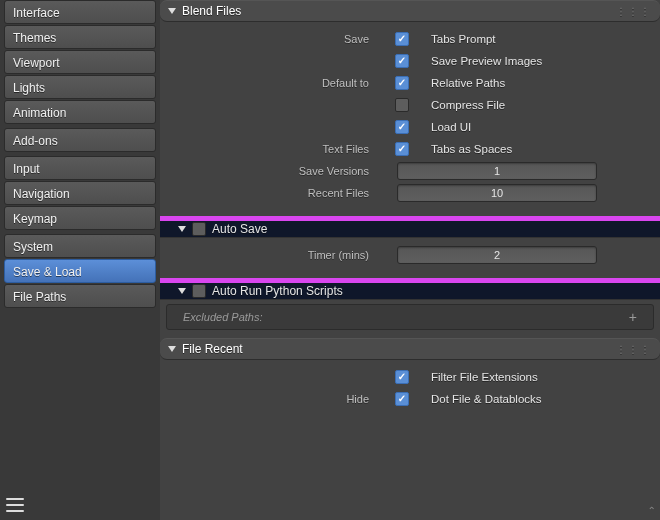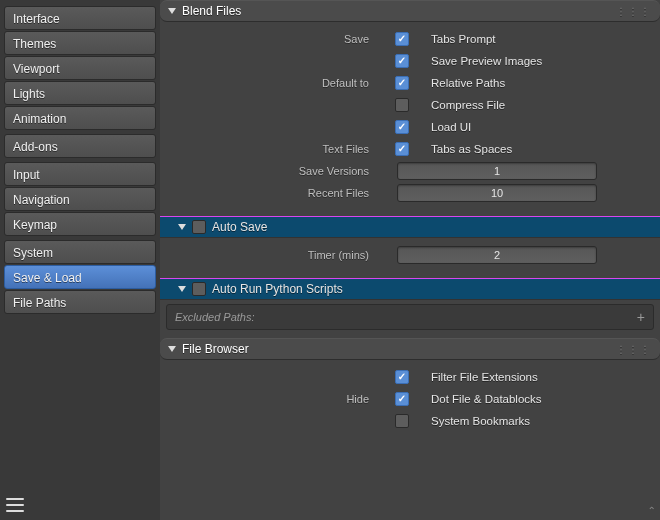--- a/index.html
+++ b/index.html
@@ -1,18 +1,18 @@
 <!DOCTYPE html>
 <html><head>
 <meta charset="utf-8">
 <style>
   * { box-sizing: border-box; margin: 0; padding: 0; font-family: -apple-system, "Segoe UI", Arial, sans-serif; }
   body { background: #393939; width: 660px; height: 520px; overflow: hidden; color: #e8e8e8; font-size: 12px; }
   .app { display: flex; width: 100%; height: 100%; }
-  .sidebar { width: 160px; background: #393939; padding: 6px 4px; display: flex; flex-direction: column; gap: 4px; overflow-y: auto; }
+  .sidebar { width: 160px; background: #393939; padding: 0 4px; display: flex; flex-direction: column; gap: 4px; overflow-y: auto; }
   .sb-group { display: flex; flex-direction: column; gap: 1px; }
   .sb-item {
     height: 24px; line-height: 24px; padding: 0 8px;
     background: linear-gradient(#5a5a5a,#4e4e4e);
     border: 1px solid #2b2b2b; border-radius: 3px;
     color: #f0f0f0; text-shadow: 0 1px 0 rgba(0,0,0,.5);
     cursor: pointer; font-size: 12px;
   }
   .sb-item.active { background: linear-gradient(#5c8fd8,#4472b8); border-color:#2d5da0; }
   .main { flex: 1; background: #424242; display: flex; flex-direction: column; overflow-y: auto; position: relative; }
@@ -36,26 +36,26 @@
     width: 200px; height:18px; margin-left:2px;
     background: linear-gradient(#575757,#5f5f5f);
     border:1px solid #2a2a2a; border-radius:3px;
     display:flex; align-items:center; justify-content:center;
     color:#e5e5e5; font-size:11px; position:relative;
     box-shadow: inset 0 1px 2px rgba(0,0,0,.3);
   }
   .subheader {
     display:flex; align-items:center; gap:6px;
     height: 22px; padding: 0 10px 0 18px;
-    background: #0c4a6e; color:#e5e5e5; font-size:12px;
-    border-top:1px solid #d946ef; border-bottom:1px solid #333;
+    background: #0f172a; color:#e5e5e5; font-size:12px;
+    border-top:5px solid #d946ef; border-bottom:1px solid #333;
     text-shadow:0 1px 0 rgba(0,0,0,.5);
   }
   .excluded-row {
-    display:flex; align-items:center; height:26px; padding:0 8px;
+    display:flex; align-items:center; height:26px; padding:0 16px;
     background:#3a3a3a; border:1px solid #2b2b2b; margin:4px 6px; border-radius:3px;
     color:#9a9a9a; font-size:11px; font-style:italic;
   }
   .excluded-row .plus { margin-left:auto; color:#9a9a9a; font-style:normal; font-size:14px; }
   .bottom-bar { position:absolute; left:0; bottom:0; width:160px; height:30px; background:#393939; display:flex; align-items:center; padding:0 6px; }
   .hamburger { width:18px; height:14px; display:flex; flex-direction:column; justify-content:space-between; cursor:pointer; }
   .hamburger span { height:2px; background:#ddd; border-radius:1px; }
   .scroll-up { position:absolute; right:4px; bottom:4px; color:#888; font-size:10px; }
   .spacer { height:4px; }
 </style>
@@ -154,38 +154,33 @@
     </div>
     <div class="excluded-row">
       <span>Excluded Paths:</span>
       <span class="plus">+</span>
     </div>
 
     <div class="spacer"></div>
 
     <div class="panel-header">
       <span class="tri"></span>
-      <span>File Browser</span>
+      <span>File Recent</span>
       <span class="drag">⋮⋮⋮</span>
     </div>
     <div class="panel-body" id="fb-rows">
         <div class="row">
           <span class="lbl"></span>
           <span class="ck on"></span>
           <span class="optlabel">Filter File Extensions</span>
         </div>
         <div class="row">
           <span class="lbl">Hide</span>
           <span class="ck on"></span>
           <span class="optlabel">Dot File &amp; Datablocks</span>
-        </div>
-        <div class="row">
-          <span class="lbl"></span>
-          <span class="ck"></span>
-          <span class="optlabel">System Bookmarks</span>
         </div>
       </div>
 
     <span class="scroll-up">⌃</span>
   </div>
 </div>
 
 <div class="bottom-bar">
   <div class="hamburger">
     <span></span>

